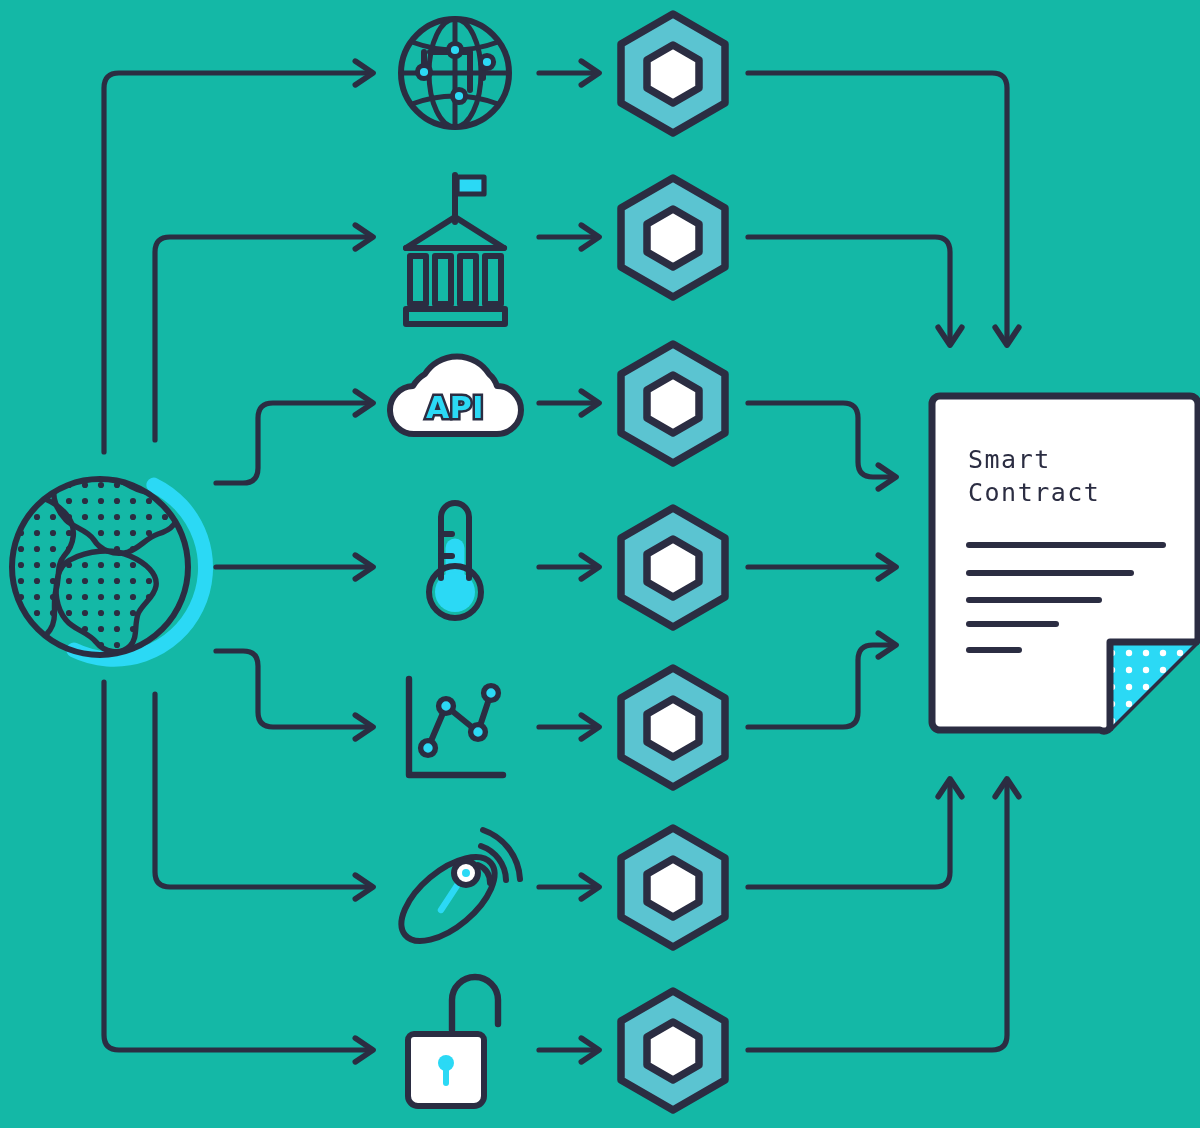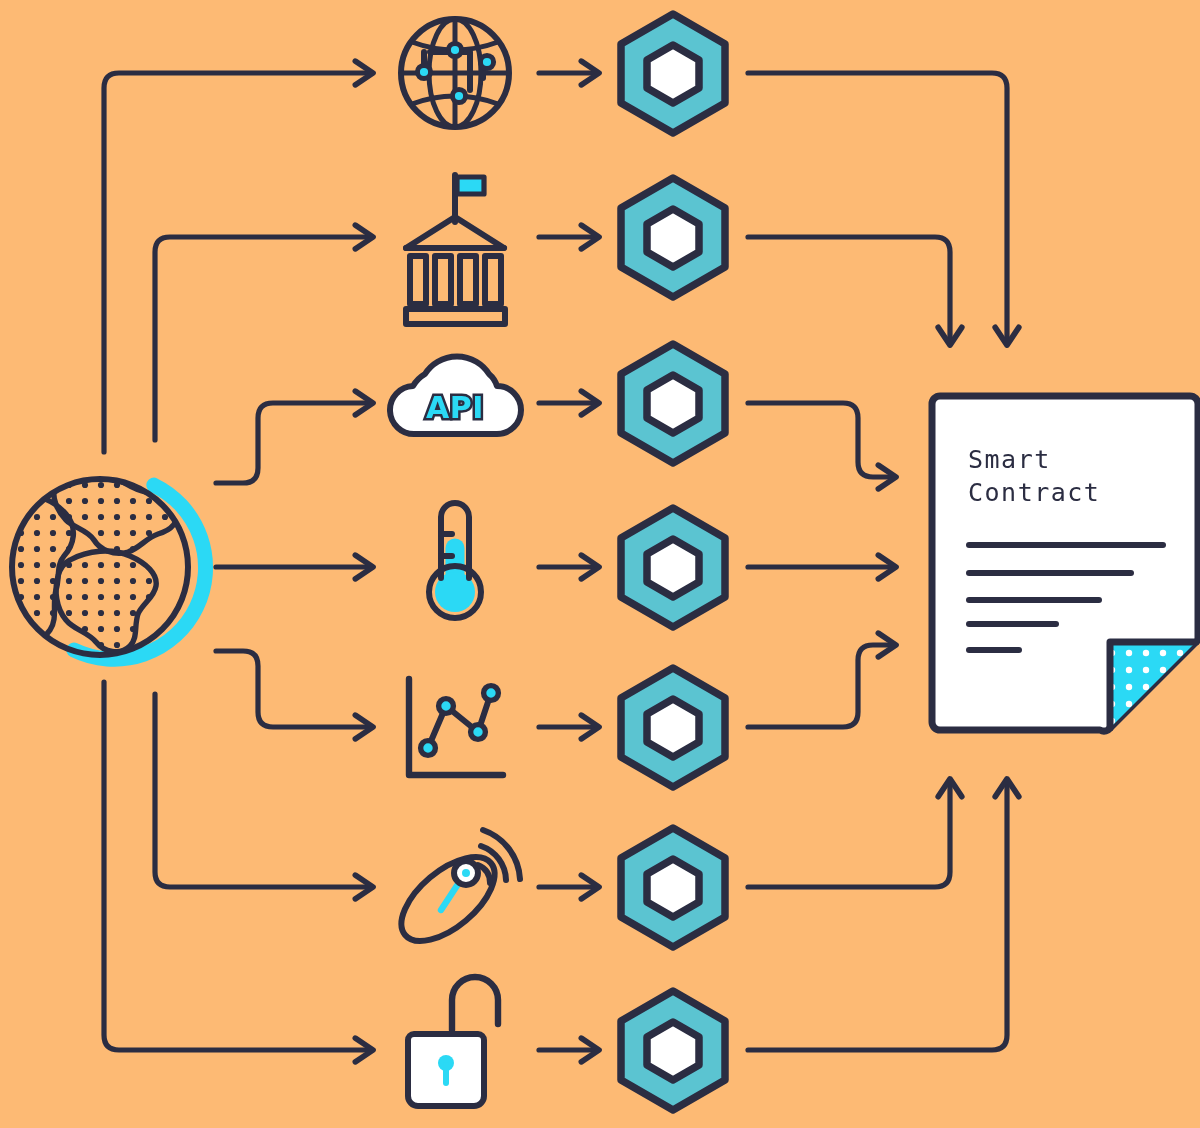--- a/index.html
+++ b/index.html
@@ -2,21 +2,21 @@
 <html><head>
 <meta charset="utf-8">
 <title>Oracle Network Smart Contract Diagram</title>
 <style>
   html,body{margin:0;padding:0;background:#ffffff;}
   body{
     width:1200px;height:1128px;
     font-family:"Liberation Sans", sans-serif;
     overflow:hidden;
   }
-  #diagram-root{position:relative;width:1200px;height:1128px;background:#fdba74;}
+  #diagram-root{position:relative;width:1200px;height:1128px;background:#14b8a6;}
   svg#scene{position:absolute;top:0;left:0;width:1200px;height:1128px;display:block;}
   .contract-text{
     font-family:"DejaVu Sans Mono","Liberation Mono",monospace;
     font-size:25px;
     fill:#2B2D42;
     letter-spacing:1.5px;
   }
   .api-text{
     font-family:"DejaVu Sans","Liberation Sans",sans-serif;
     font-size:30px;

